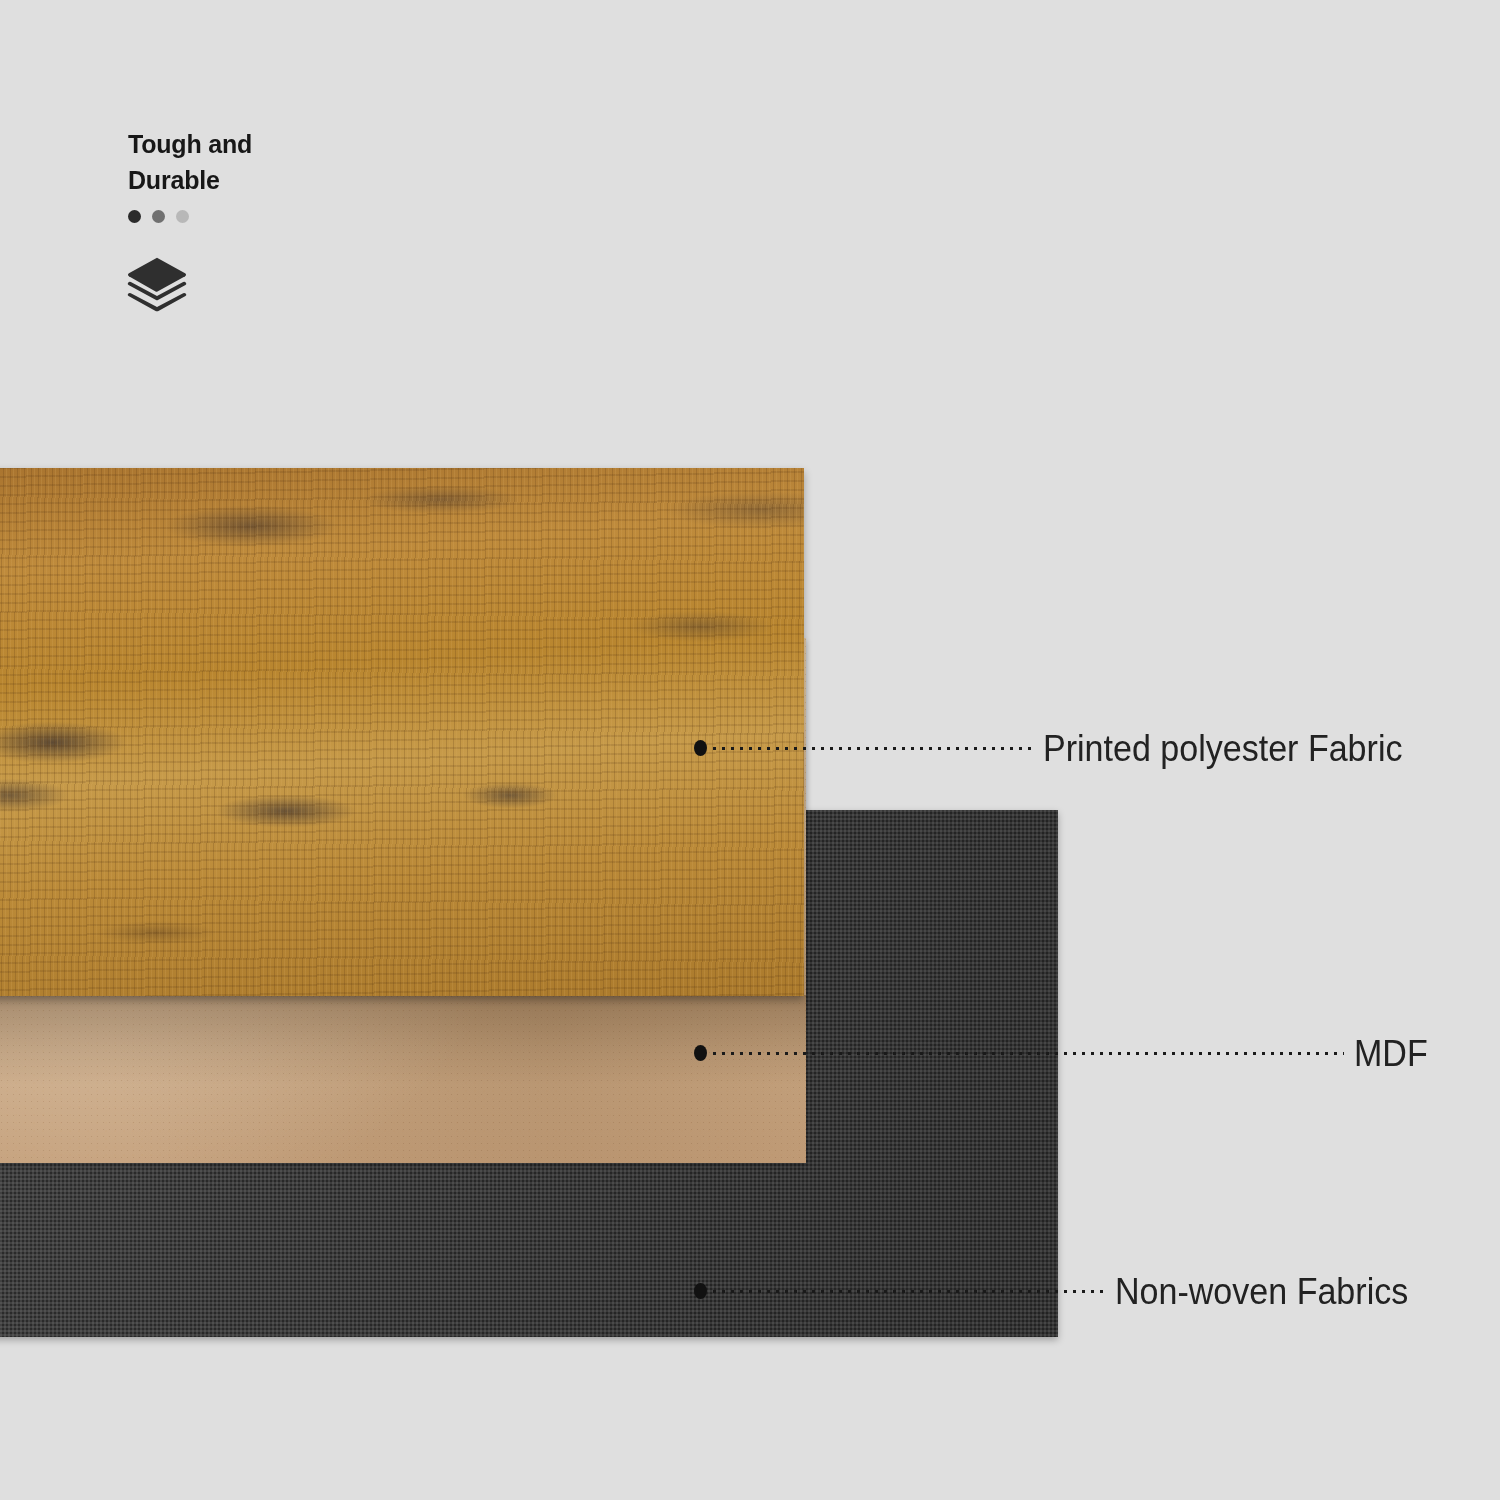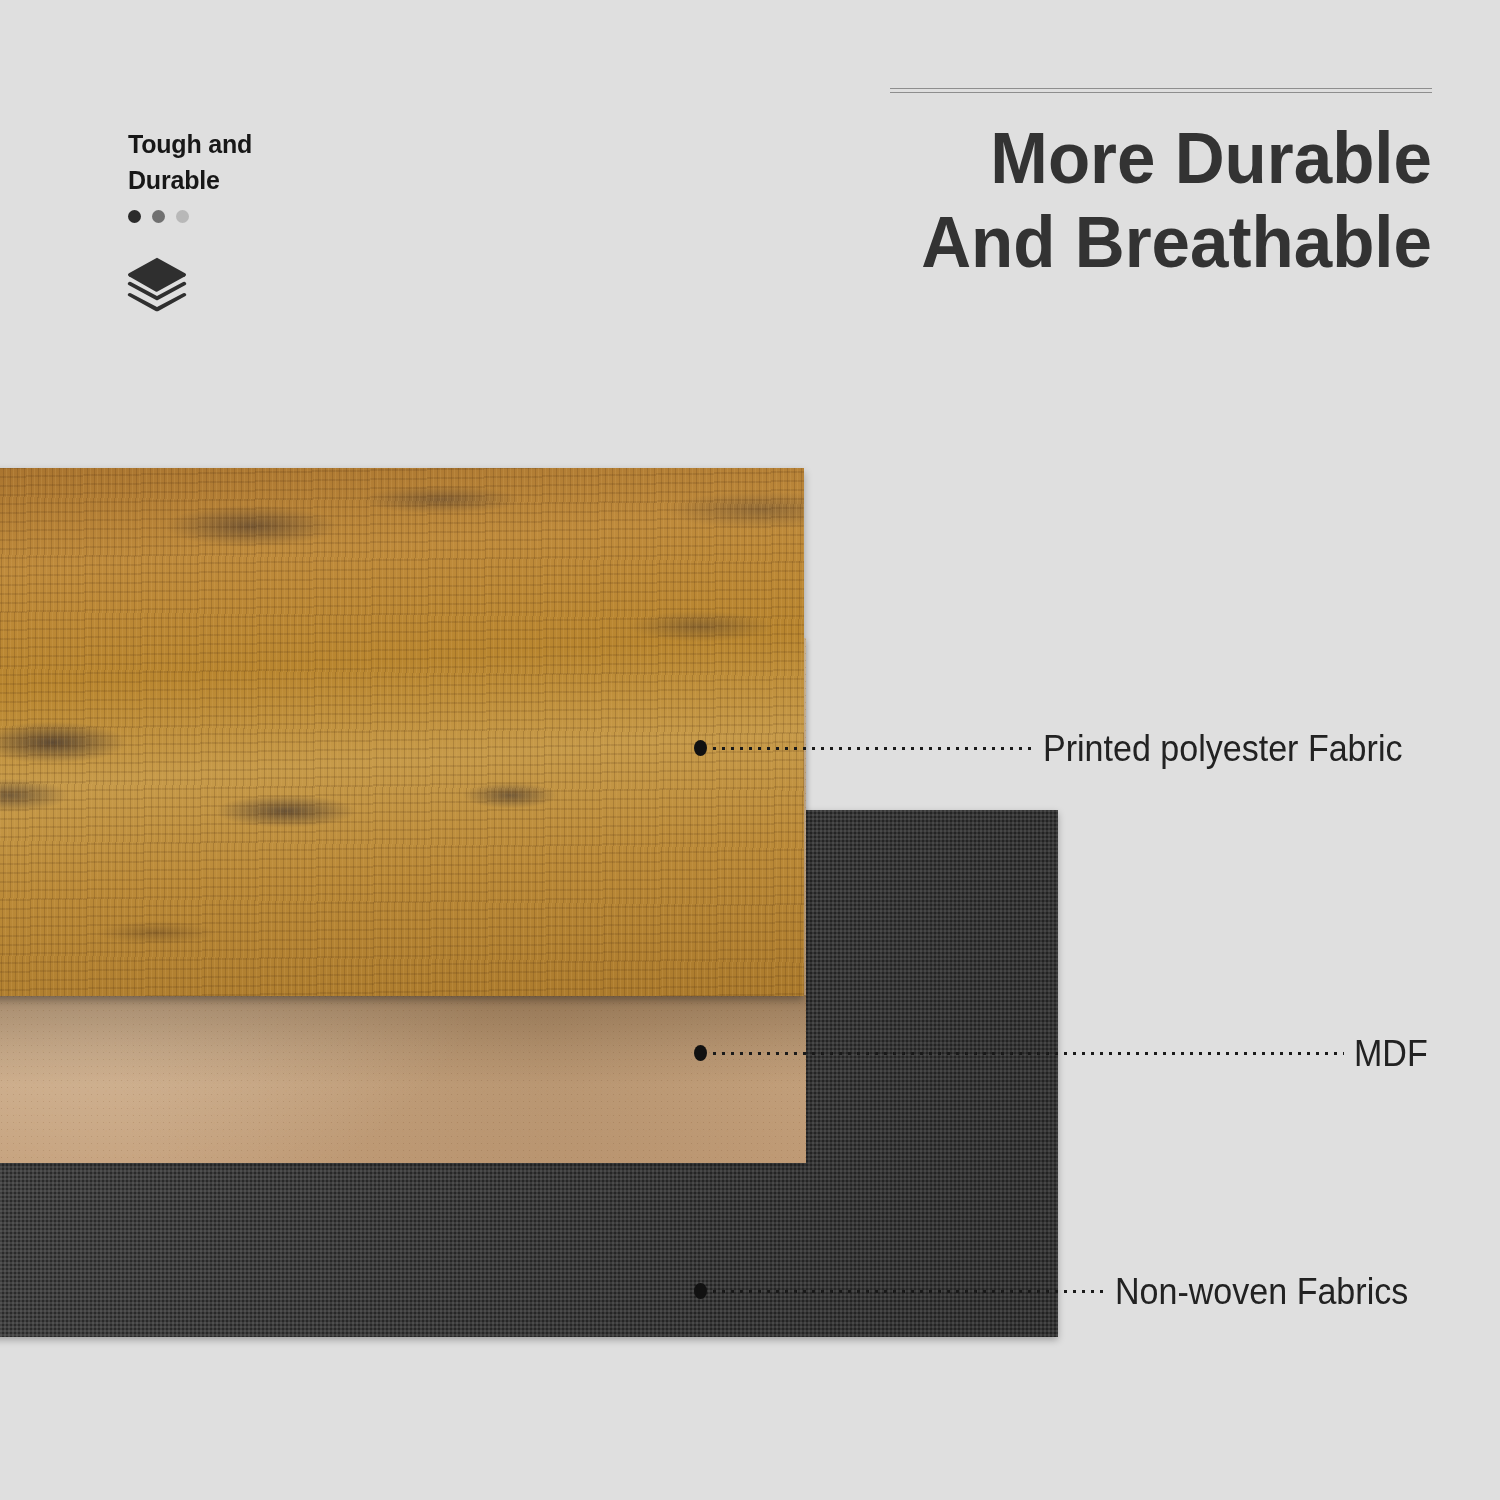--- a/index.html
+++ b/index.html
@@ -227,25 +227,20 @@
   </div>
 
   <div id="layers-icon">
     <svg viewBox="0 0 64 64" width="62" height="62" aria-hidden="true">
       <path d="M32 5 L61 21 Q63 22.5 61 24 L32 40 Q32 40 31 40 L3 24 Q1 22.5 3 21 Z" fill="#2f2f2f"></path>
       <path d="M5 30 Q3.4 29.2 2.2 30.6 Q1 32 2.6 33 L31 48.5 Q32 49 33 48.5 L61.4 33 Q63 32 61.8 30.6 Q60.6 29.2 59 30 L32 44.3 Z" fill="#2f2f2f"></path>
       <path d="M5 41.5 Q3.4 40.7 2.2 42.1 Q1 43.5 2.6 44.5 L31 60 Q32 60.5 33 60 L61.4 44.5 Q63 43.5 61.8 42.1 Q60.6 40.7 59 41.5 L32 55.8 Z" fill="#2f2f2f"></path>
     </svg>
   </div>
 
-  <div id="headline-block">
-    <div id="rule"></div>
-    <div id="headline">More Durable
-And  Breathable</div>
-  </div>
 
   <div class="callout" id="callout-0">
     <span class="callout-dot"></span>
     <span class="callout-leader"></span>
     <span class="callout-label">Printed polyester Fabric</span>
   </div>
 
   <div class="callout" id="callout-1">
     <span class="callout-dot"></span>
     <span class="callout-leader"></span>

